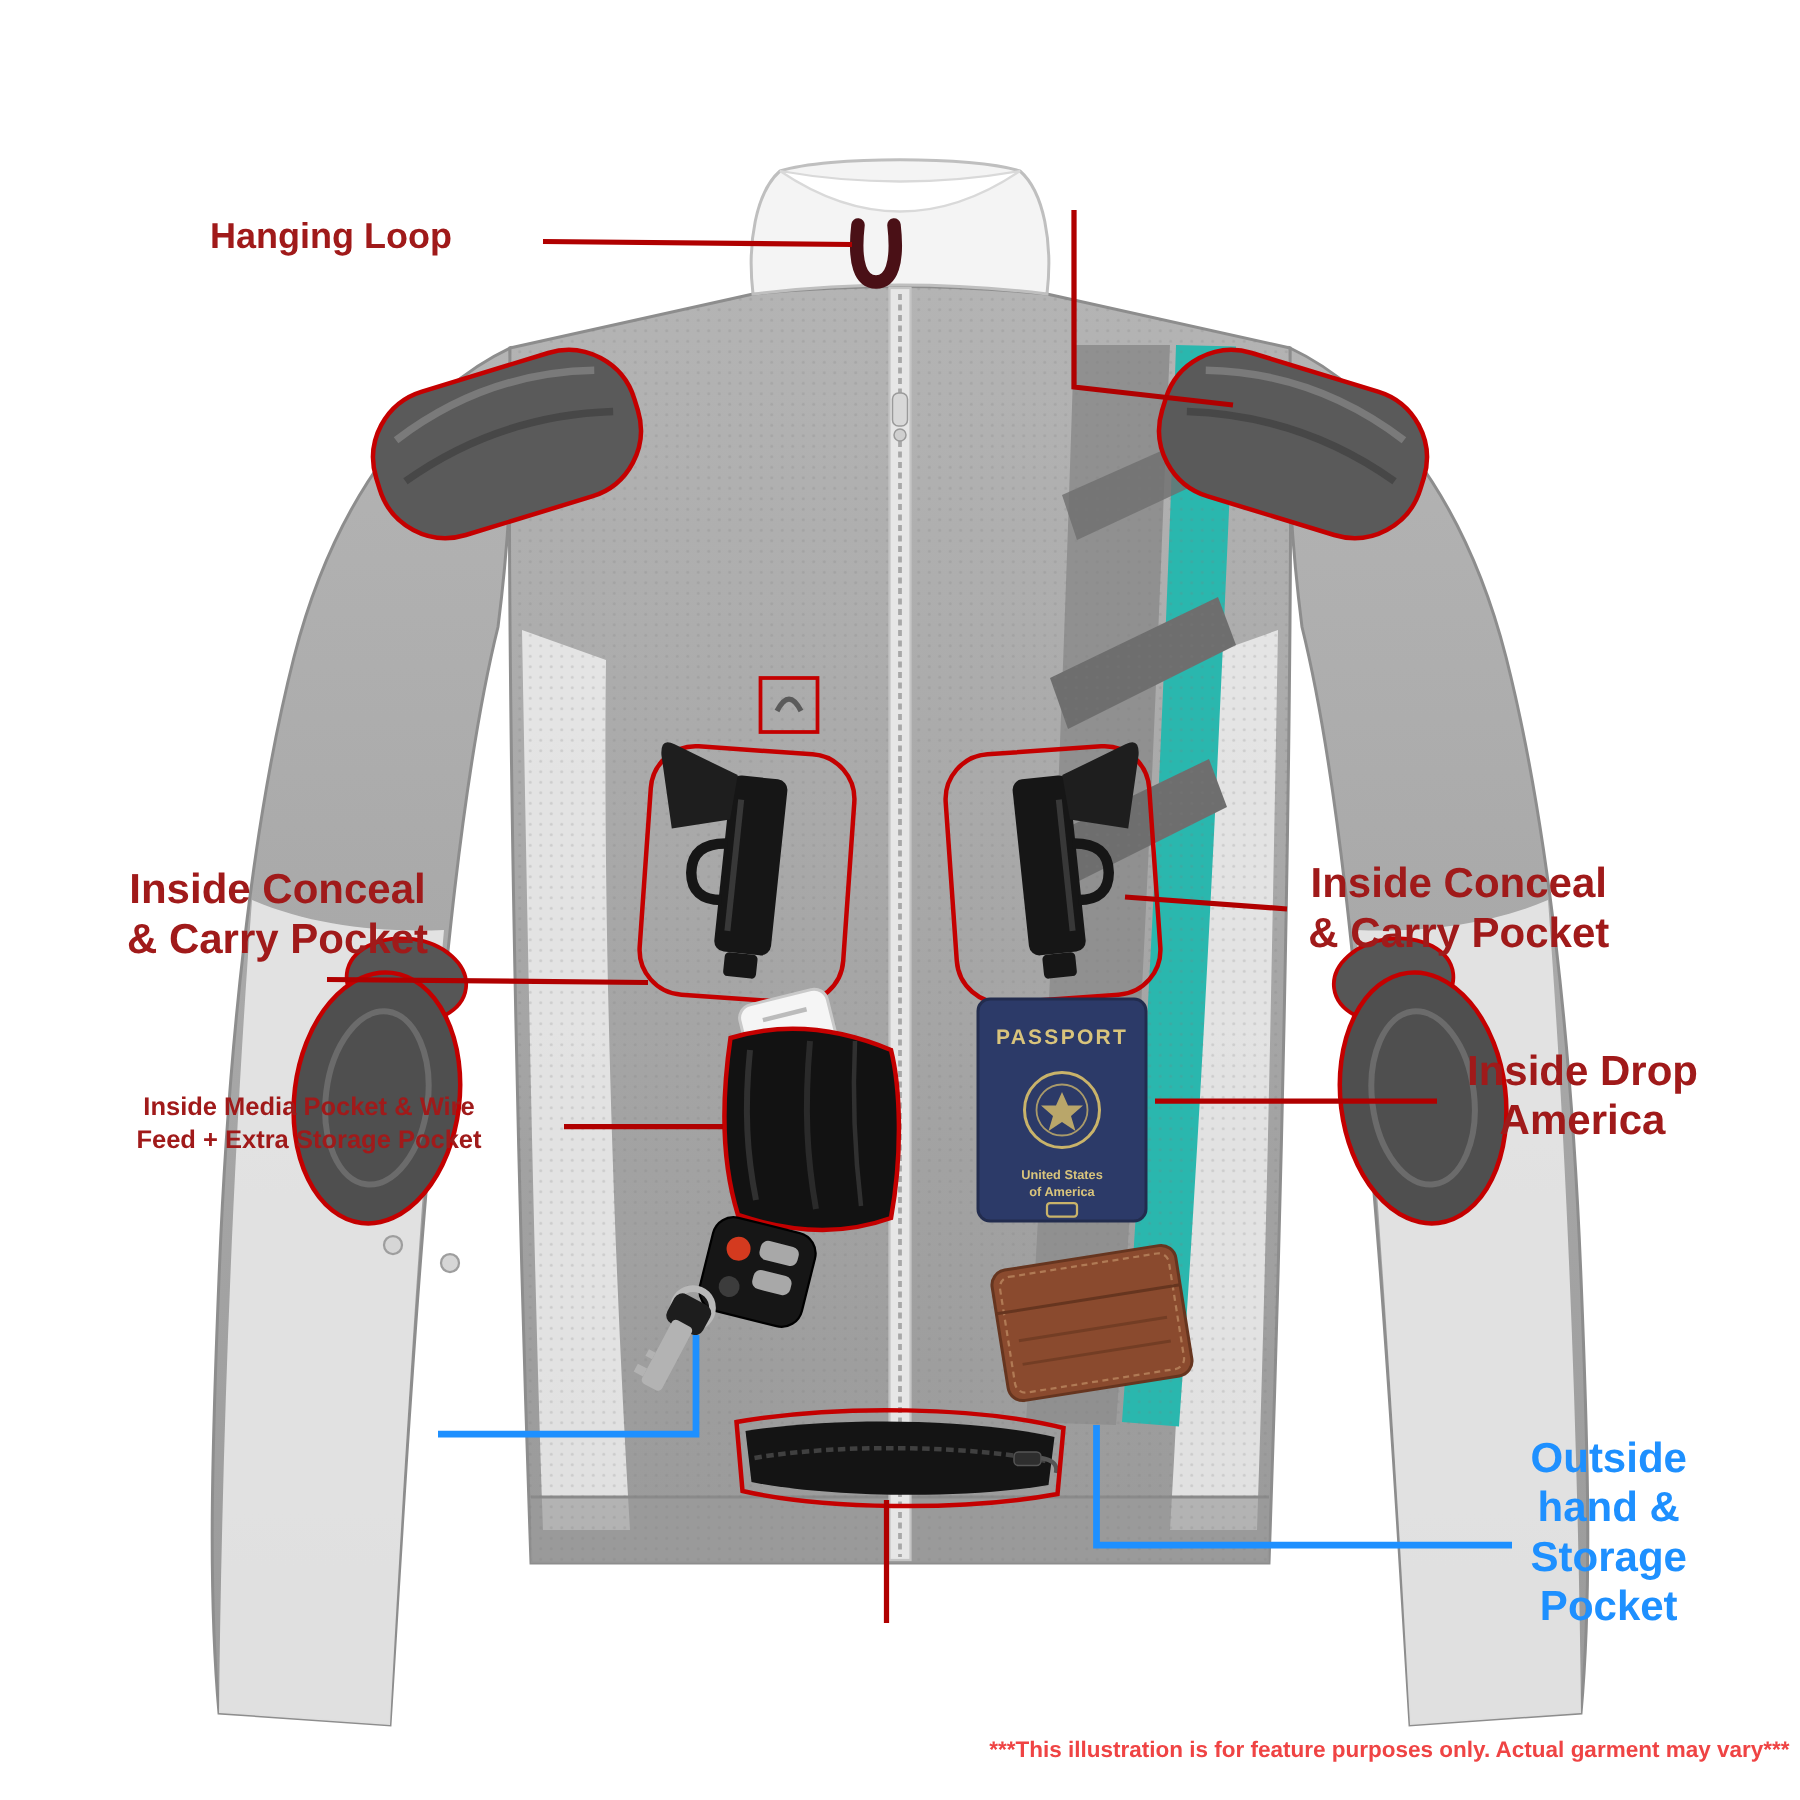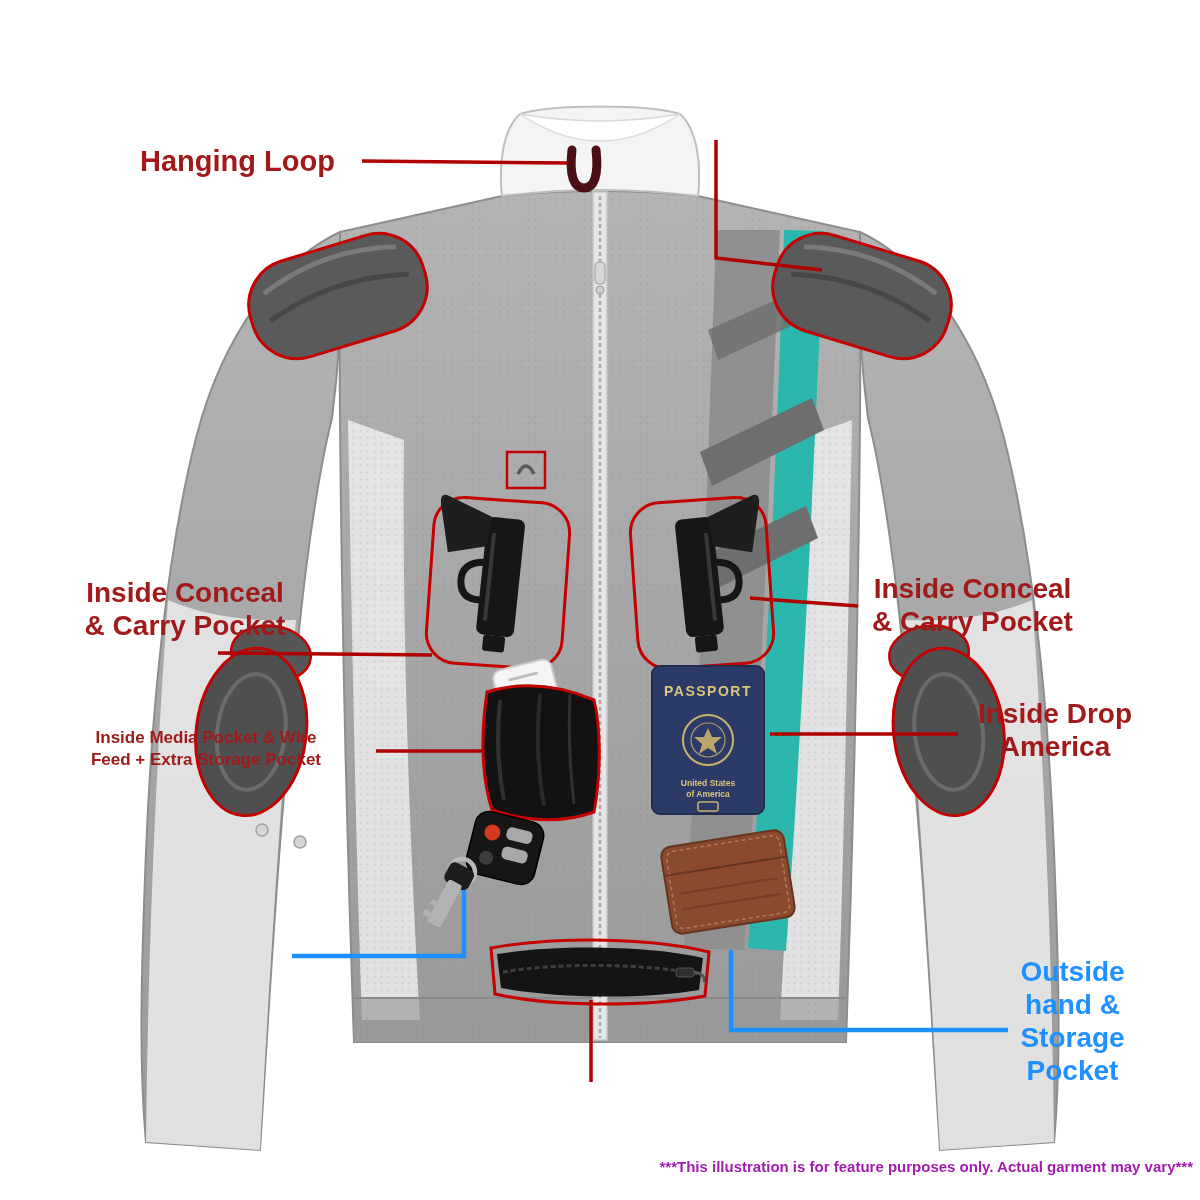--- a/index.html
+++ b/index.html
@@ -2,24 +2,24 @@
 <html style="--label-red: #a01a1a; --label-blue: #1e90ff; --line-red: #b00000; --outline-red: #c40000; --teal-stripe: #2ab7ae; --jacket-grey: #a6a6a6; --passport-navy: #2c3a68; --passport-gold: #d9c47c; --wallet-brown: #8a4a2e;"><head>
 <meta charset="utf-8">
 <style>
   html,body { margin:0; padding:0; background:#fff; }
   .canvas { position:relative; width:1200px; height:1200px; background:#ffffff;
             font-family:"Liberation Sans", sans-serif; overflow:hidden; }
   .layer { position:absolute; left:0; top:0; width:1200px; height:1200px; }
   .label { position:absolute; font-weight:bold; white-space:pre-line; line-height:1.18; }
   .red  { color: var(--label-red, #a01a1a); }
   .blue { color: var(--label-blue, #1e90ff); }
-  .black{ color:#a21caf; }
+  .black{ color:#ef4444; }
   .center { text-align:center; }
   .right  { text-align:right; }
-  .t30{font-size:30px} .t29{font-size:29px} .t28{font-size:28px}
+  .t30{font-size:30px} .t29{font-size:24px} .t28{font-size:28px}
   .t17{font-size:17px; line-height:1.3} .t15{font-size:15px}
   
   .rl { stroke: var(--line-red, #b00000); stroke-width:3.5; fill:none; }
   .bl { stroke: var(--label-blue, #1e90ff); stroke-width:4.5; fill:none; }
   
   .armor-outline { stroke: var(--outline-red, #c40000); }
   .f-teal { fill: var(--teal-stripe, #2ab7ae); }
   .f-navy { fill: var(--passport-navy, #2c3a68); }
   .f-brown{ fill: var(--wallet-brown, #8a4a2e); }
   .pp-title { font:bold 14px "Liberation Sans",sans-serif; fill: var(--passport-gold,#d9c47c); letter-spacing:1.5px; }

